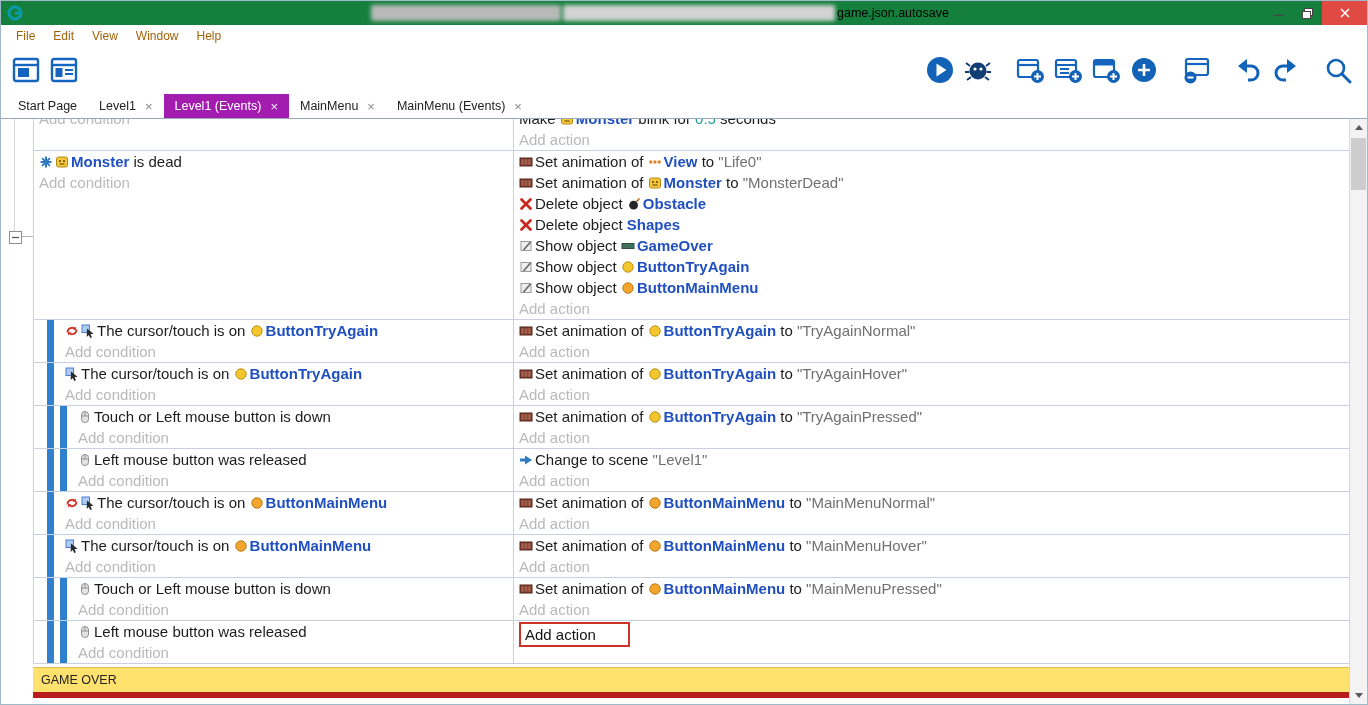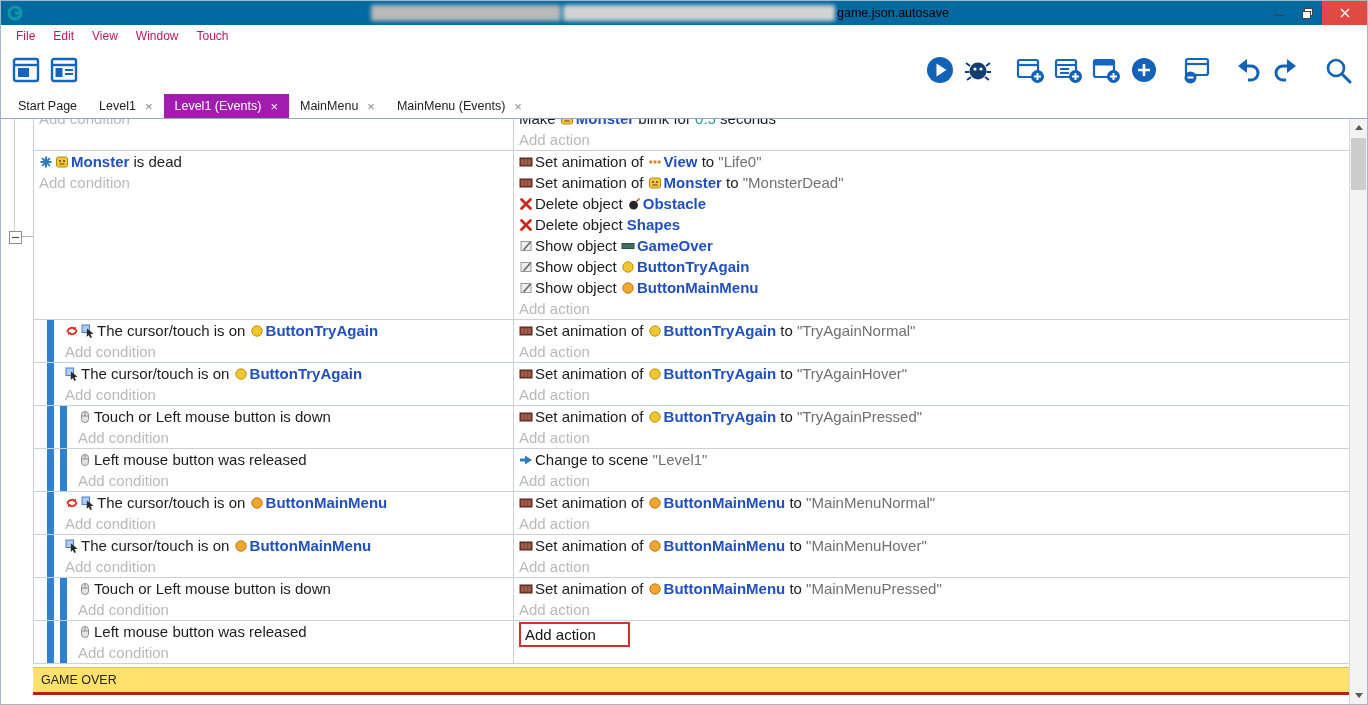--- a/index.html
+++ b/index.html
@@ -1,30 +1,30 @@
 <!DOCTYPE html>
 <html><head>
 <meta charset="utf-8">
 <style>
   html,body{margin:0;padding:0;}
   body{width:1368px;height:705px;overflow:hidden;position:relative;background:#fff;
        font-family:"Liberation Sans",sans-serif;box-sizing:border-box;border:1px solid #9fb9c9;}
   
-  .titlebar{height:24px;position:relative;background:#0369a1;}
+  .titlebar{height:24px;position:relative;background:#15803d;}
   .logo{position:absolute;left:6px;top:4px;width:16px;height:16px;}
   .redact{position:absolute;top:4px;height:16px;filter:blur(2px);border-radius:2px;}
   .r1{left:370px;width:190px;background:#b9b9b9;}
   .r2{left:562px;width:272px;background:#d3d3d3;}
   .wtitle{position:absolute;left:836px;top:0;line-height:24px;font-size:12.5px;color:#000;}
   .winbtns{position:absolute;right:0;top:0;height:24px;display:flex;}
   .wbtn{width:29px;height:24px;display:flex;align-items:center;justify-content:center;}
   .wbtn.close{width:45px;background:#e04a43;}
   
   .menubar{height:21px;display:flex;align-items:center;padding-left:6px;background:#fff;}
-  .mitem{padding:0 9px;font-size:12px;color:#be185d;}
+  .mitem{padding:0 9px;font-size:12px;color:#a16207;}
   
   .toolbar{height:48px;display:flex;align-items:center;padding:0 10px;background:#fff;}
   .tbL{display:flex;align-items:center;gap:8px;}
   .tbR{margin-left:auto;display:flex;align-items:center;gap:8px;padding-right:4px;}
   .tbi{width:30px;height:30px;display:inline-flex;align-items:center;justify-content:center;}
   .tbi svg{width:30px;height:30px;display:block;}
   .tgap{width:6px;flex:none;}
   
   .tabbar{height:24px;display:flex;align-items:stretch;padding-left:6px;background:#fff;}
   .tab{display:flex;align-items:center;padding:0 11px;font-size:12.5px;color:#222;}
@@ -49,21 +49,21 @@
   .add{color:#b9b9b9;}
   .add.hl{color:#141414;border:2px solid #cf3227;background:#fff;padding:2px 32px 2px 4px;
           display:inline-block;line-height:17px;vertical-align:top;margin-top:1px;}
   .ei{display:inline-block;width:16px;height:14px;vertical-align:-2px;}
   .ei svg{width:14px;height:14px;display:block;}
   .expbox{position:absolute;left:8px;top:112px;width:11px;height:11px;border:1px solid #8f8f8f;
           background:#fff;display:flex;align-items:center;justify-content:center;}
   .exline{position:absolute;left:20px;top:117px;width:12px;height:1px;background:#b5b5b5;}
   .exvline{position:absolute;left:13px;top:0;width:1px;height:112px;background:#d2d2d2;}
   .comment{margin:3px 0 0 32px;height:24px;background:#ffe26e;border-top:1px solid #e4c14e;
-           border-bottom:3px solid #b91c1c;line-height:24px;padding-left:8px;font-size:12.5px;color:#222;}
+           border-bottom:6px solid #b91c1c;line-height:24px;padding-left:8px;font-size:12.5px;color:#222;}
   
   .vscroll{position:absolute;top:117px;right:0;width:17px;bottom:0;background:#f3f3f3;
            border-left:1px solid #d8d8d8;border-top:1px solid #9aa7b8;}
   .sarr{position:absolute;left:0;width:17px;height:17px;display:flex;align-items:center;justify-content:center;}
   .sarr.up{top:0;}  .sarr.down{bottom:0;}
   .sthumb{position:absolute;left:1px;right:1px;top:19px;height:52px;background:#cdcdcd;}
 </style>
 </head>
 <body>
 
@@ -95,21 +95,21 @@
         </svg>
     </div>
   </div>
 </div>
 
 <div class="menubar">
   <span class="mitem">File</span>
   <span class="mitem">Edit</span>
   <span class="mitem">View</span>
   <span class="mitem">Window</span>
-  <span class="mitem">Touch</span>
+  <span class="mitem">Help</span>
 </div>
 
 <div class="toolbar">
   <div class="tbL" id="tbL">
       <span class="tbi">
         <svg viewBox="0 0 30 30">
           <rect x="3" y="4" width="24" height="22" rx="2" fill="none" stroke="#1565c0" stroke-width="2.4"></rect>
           <path d="M3 10h24" stroke="#1565c0" stroke-width="2.4"></path>
           <rect x="7" y="13" width="11" height="9" fill="#1565c0"></rect>
         </svg>

